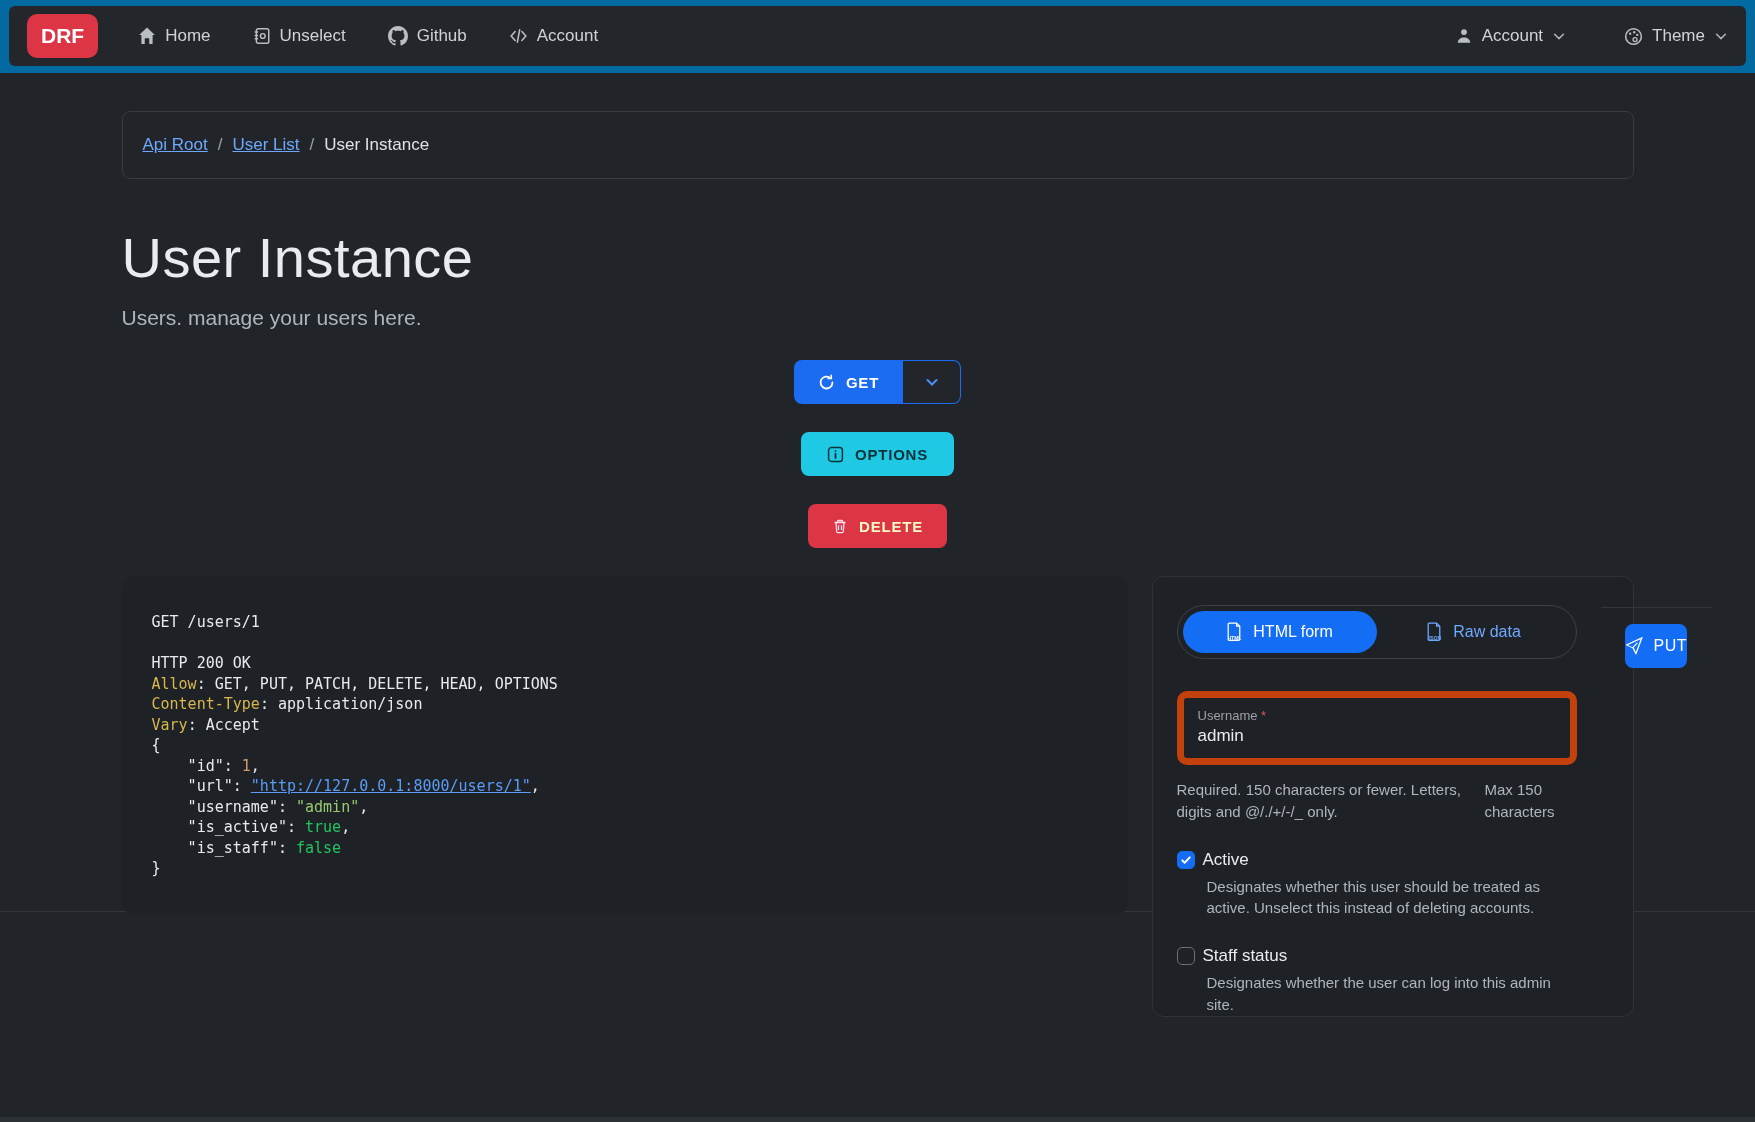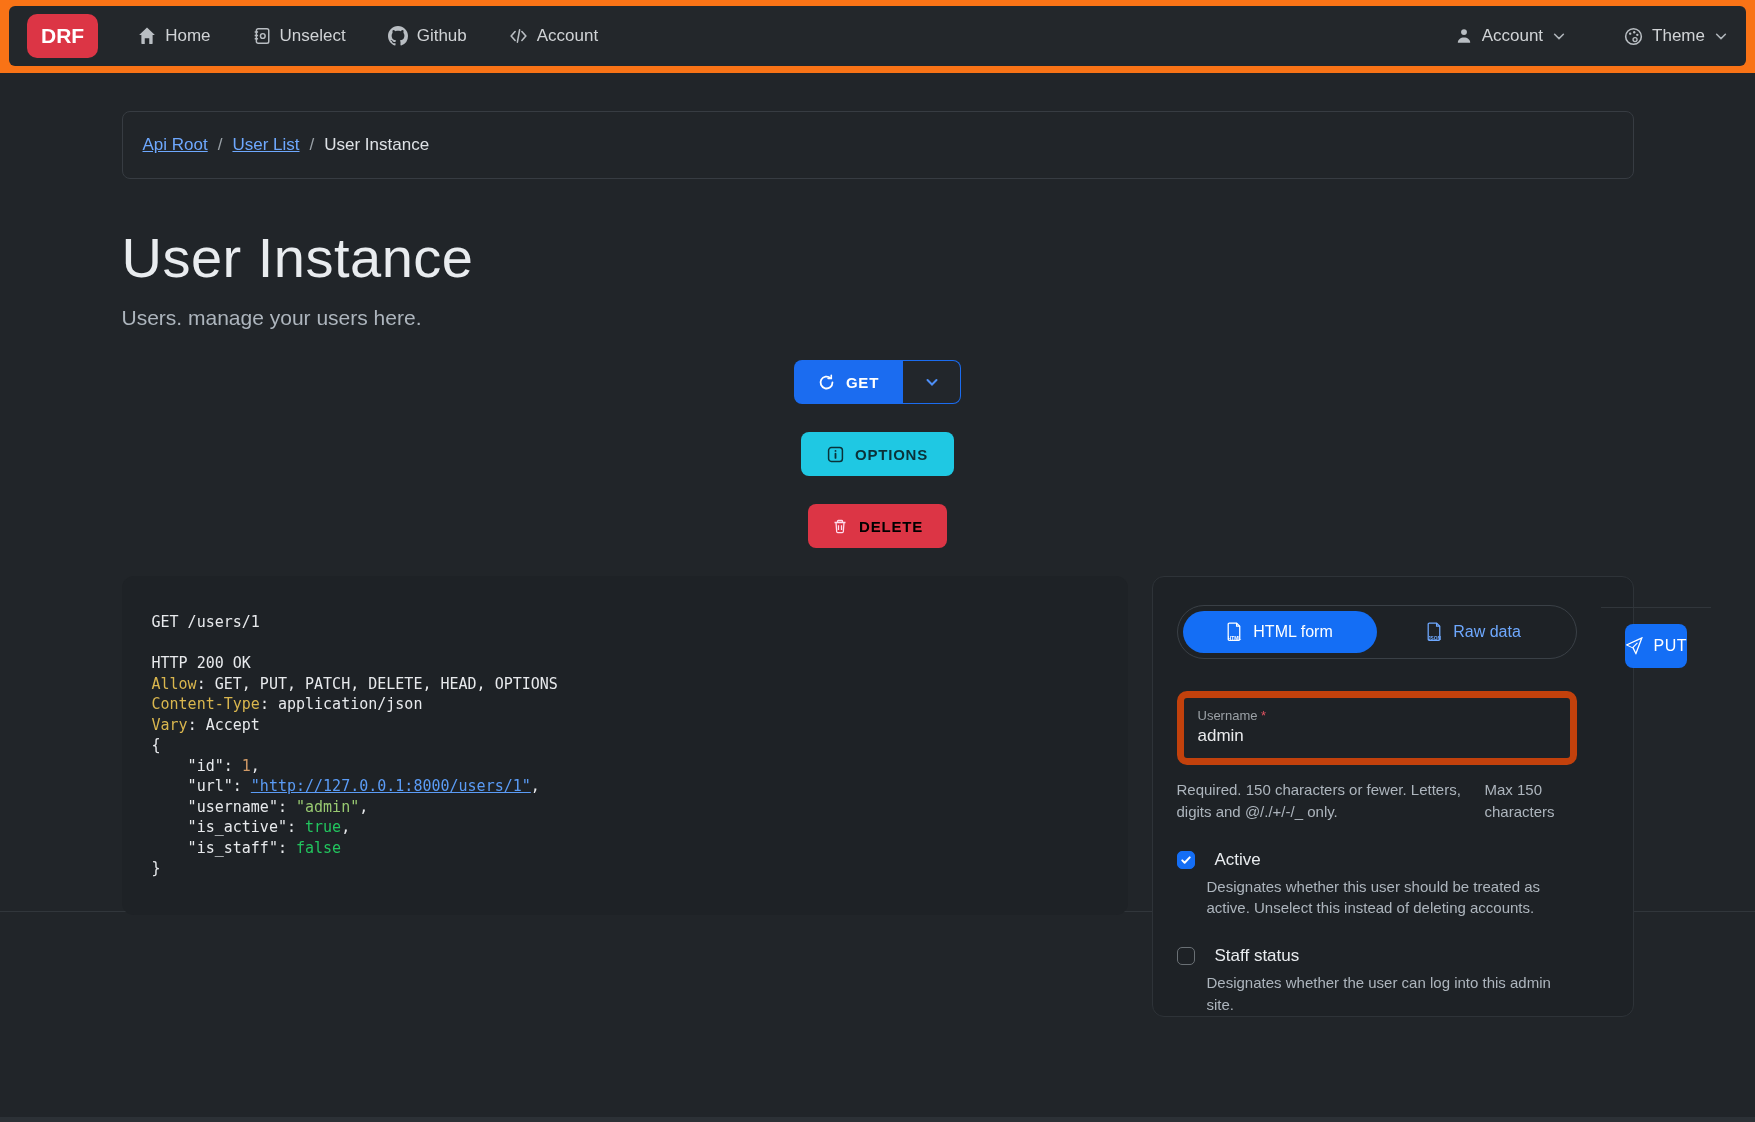--- a/index.html
+++ b/index.html
@@ -7,21 +7,21 @@
   body {
     background:#212529;
     font-family:"Liberation Sans", sans-serif;
     color:#e9ecef;
     overflow:hidden;
     position:relative;
   }
   svg { display:block; }
 
   
-  .navbar-outer { background:#f97316; padding:6px 9px 7px;text-align:right; }
+  .navbar-outer { background:#0369a1; padding:6px 9px 7px;text-align:right; }
   .navbar-inner {
     background:#23272b; border-radius:6px; height:60px;
     display:flex; align-items:center; padding:0 18px;
   }
   .brand {
     background:#dc3545; color:#fff; font-weight:700; font-size:21px;
     padding:10px 14px; border-radius:10px; margin-right:40px; cursor:pointer;
   }
   .nav-links { display:flex; align-items:center; gap:42px; }
   .nav-item { display:flex; align-items:center; gap:9px; color:#d0d3d6; font-size:17px; cursor:pointer; }
@@ -56,21 +56,21 @@
   .btn-group-get { display:flex; align-items:stretch; height:44px; }
   .btn-get {
     background:#1b6cf0; color:#fff; border-radius:8px 0 0 8px; padding:0 24px;
   }
   .btn-get-caret {
     width:58px; background:#22262b; border:1px solid #1b6cf0;
     border-left:none; border-radius:0 8px 8px 0; display:flex;
     align-items:center; justify-content:center; color:#4d8ef7; cursor:pointer;
   }
   .btn-options { background:#1fc8e3; color:#0b3138; padding:0 26px; }
-  .btn-delete { background:#dc3545; color:#000000; padding:0 24px; }
+  .btn-delete { background:#dc3545; color:#fef9c3; padding:0 24px; }
 
   
   .main-row { margin-top:28px; display:flex; gap:24px; align-items:flex-start; }
 
   .code-card {
     flex:1; background:#1e2226; border-radius:12px; padding:36px 30px;
     min-height:338px;
   }
   .code-pre {
     font-family:"DejaVu Sans Mono", monospace; font-size:15px;
@@ -113,21 +113,21 @@
     font-family:"Liberation Sans", sans-serif;
   }
   .help-row {
     margin-top:14px; display:flex; justify-content:space-between;
     color:#adb5bd; font-size:15px; line-height:1.45;
   }
   .help-left { width:308px; }
   .help-right { width:92px; }
 
   .check-block { margin-top:27px; }
-  .check-line { display:flex; align-items:center; gap:20px; }
+  .check-line { display:flex; align-items:center; gap:8px; }
   .checkbox {
     width:18px; height:18px; border-radius:5px; border:1.5px solid #6a7075;
     background:transparent; flex:0 0 auto; display:flex; align-items:center;
     justify-content:center; cursor:pointer;
   }
   .checkbox.checked { background:#146ef5; border-color:#146ef5; }
   .checkbox svg { display:none; }
   .checkbox.checked svg { display:block; }
   .check-label { font-size:17px; color:#e9ecef; font-weight:500; cursor:pointer; }
   .check-help {

